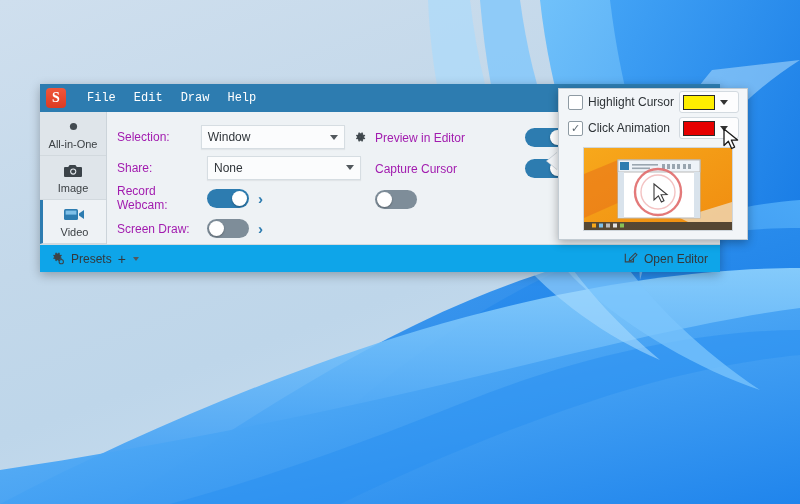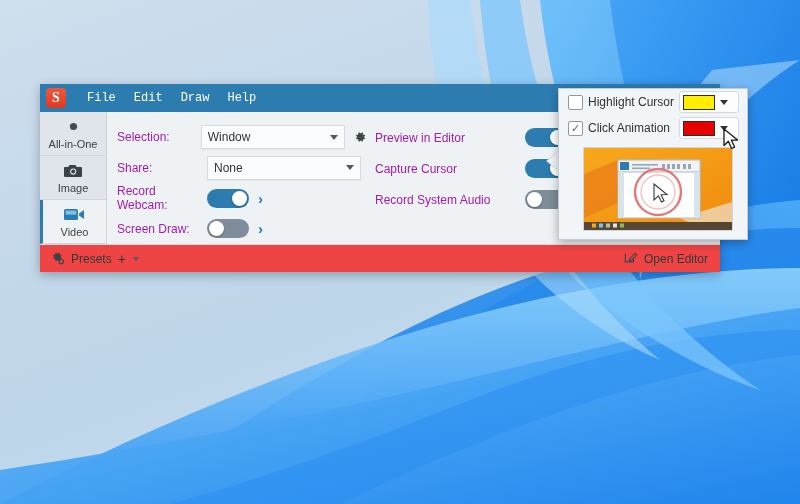--- a/index.html
+++ b/index.html
@@ -89,21 +89,21 @@
     background:#fff;box-shadow:0 1px 2px rgba(0,0,0,.3);
   }
   .toggle.on .knob{right:2px;}
   .toggle.off .knob{left:2px;}
   .chev{
     margin-left:9px;color:#2d7cb0;font-size:15px;font-weight:bold;line-height:1;
   }
 
   
   #bottombar{
-    height:27px;background:#ef4444;border-top:1px solid #d3dade;
+    height:27px;background:#0ea5e9;border-top:1px solid #d3dade;
     display:flex;align-items:center;justify-content:space-between;
     padding:0 12px 0 10px;
   }
   .bb-left,.bb-right{display:flex;align-items:center;gap:6px;font-size:12px;color:#33383c;}
   .plus{font-size:14px;color:#33383c;}
   .mini-caret{
     width:0;height:0;border-left:3.5px solid transparent;border-right:3.5px solid transparent;
     border-top:4.5px solid #52585d;margin-left:1px;
   }
 
@@ -283,21 +283,20 @@
         <div class="row">
           <span class="lbl">Capture Cursor</span>
           <div class="toggle on">
               <span class="knob"></span>
             </div>
           <span class="chev">›</span>
         </div>
 
 
         <div class="row">
-          <span class="lbl">Record System Audio</span>
           <div class="toggle off">
               <span class="knob"></span>
             </div>
         </div>
       </div>
     </div>
   </div>
 
   <div id="bottombar">
     <div class="bb-left">

